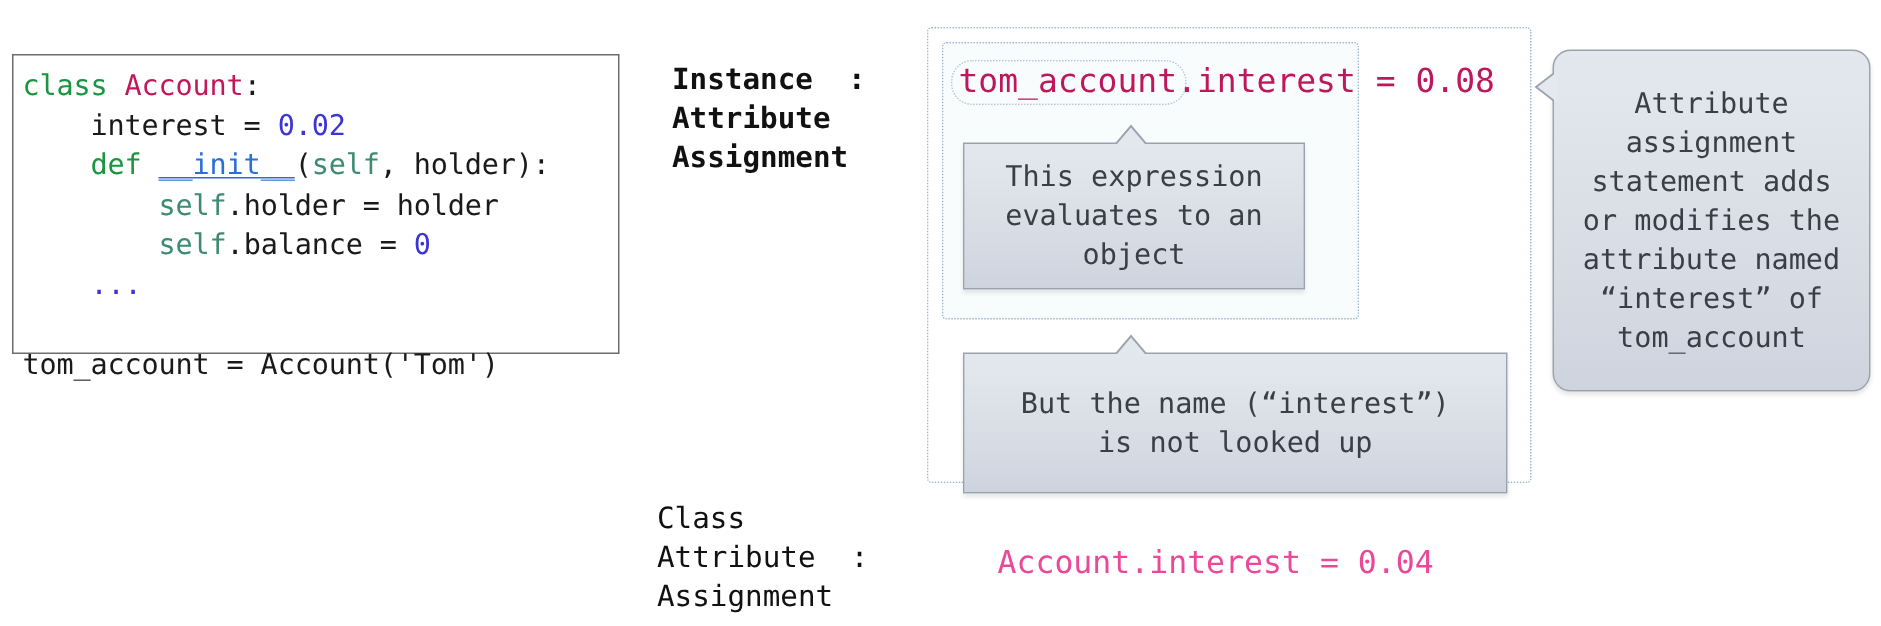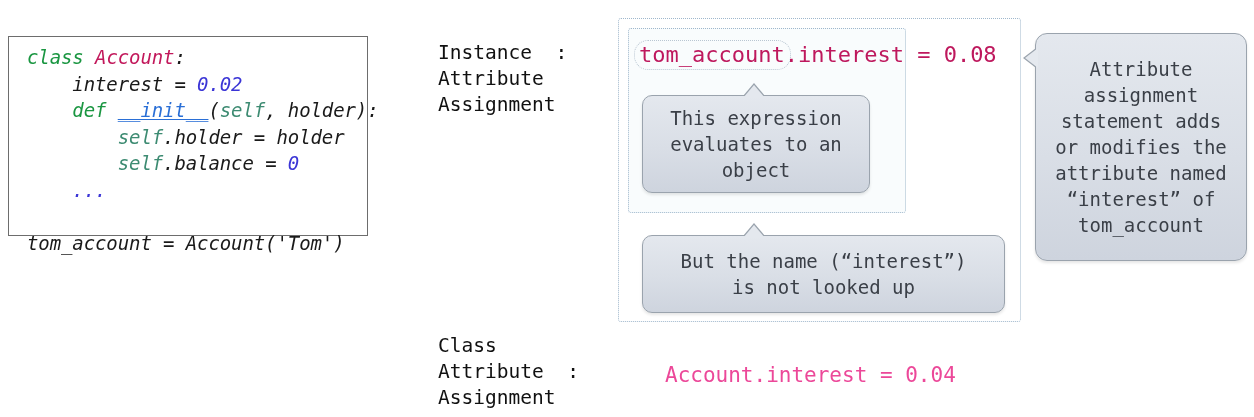--- a/index.html
+++ b/index.html
@@ -13,27 +13,26 @@
     position: relative;
     overflow: hidden;
     font-family: "DejaVu Sans Mono", "Liberation Mono", monospace;
   }
 
   
   #code-box {
     position: absolute;
     left: 8px;
     top: 36px;
-    width: 360px;
+    width: 405px;
     height: 200px;
     border: 1.5px solid #6d6d6d;
     background: #fff;
     box-sizing: border-box;
-    padding: 7px 0 0 18px;
-    font-style: italic;
+    padding: 7px 0 0 6px;
   }
   #code-box pre {
     margin: 0;
     font-family: "DejaVu Sans Mono", "Liberation Mono", monospace;
     font-size: 19px;
     line-height: 26.5px;
     color: #1a1a1a;
     white-space: pre;
     letter-spacing: -0.1px;
   }
@@ -47,21 +46,21 @@
 
   
   .row-label {
     position: absolute;
     font-family: "DejaVu Sans Mono", "Liberation Mono", monospace;
     font-size: 19.5px;
     line-height: 26px;
     color: #111;
     white-space: pre;
   }
-  #instance-label { left: 438px; top: 40px; }
+  #instance-label { left: 448px; top: 40px; font-weight: bold; }
   #class-label    { left: 438px; top: 333px; }
 
   
   .dotted {
     position: absolute;
     border: 1.6px dotted #9fb7cc;
     box-sizing: border-box;
     border-radius: 3px;
   }
   #outer-dotted {
@@ -97,21 +96,21 @@
     color: #ec4899;
     white-space: pre;
   }
 
   
   .bubble {
     position: absolute;
     box-sizing: border-box;
     background: linear-gradient(180deg, #e4e8ee 0%, #d9dee6 55%, #ced4de 100%);
     border: 1.3px solid #9aa3ad;
-    border-radius: 10px;
+    border-radius: 0;
     color: #3a3f47;
     font-family: "DejaVu Sans Mono", "Liberation Mono", monospace;
     font-size: 19px;
     line-height: 26px;
     text-align: center;
     display: flex;
     align-items: center;
     justify-content: center;
     white-space: pre-line;
     box-shadow: 0 2px 3px rgba(0,0,0,0.10);
@@ -148,21 +147,21 @@
   }
   .tail-left::after {
     left: -11px;
     border-right: 13px solid #e5e9ef;
   }
 
   #bubble-expression {
     left: 642px; top: 95px; width: 228px; height: 98px;
   }
   #bubble-notlooked {
-    left: 642px; top: 235px; width: 363px; height: 78px;
+    left: 642px; top: 235px; width: 363px; height: 94px;
   }
   #bubble-attribute {
     left: 1035px; top: 33px; width: 212px; height: 228px;
     border-radius: 12px;
   }
 
   
   #watermark {
     position: absolute;
     right: 13px; bottom: 22px;

